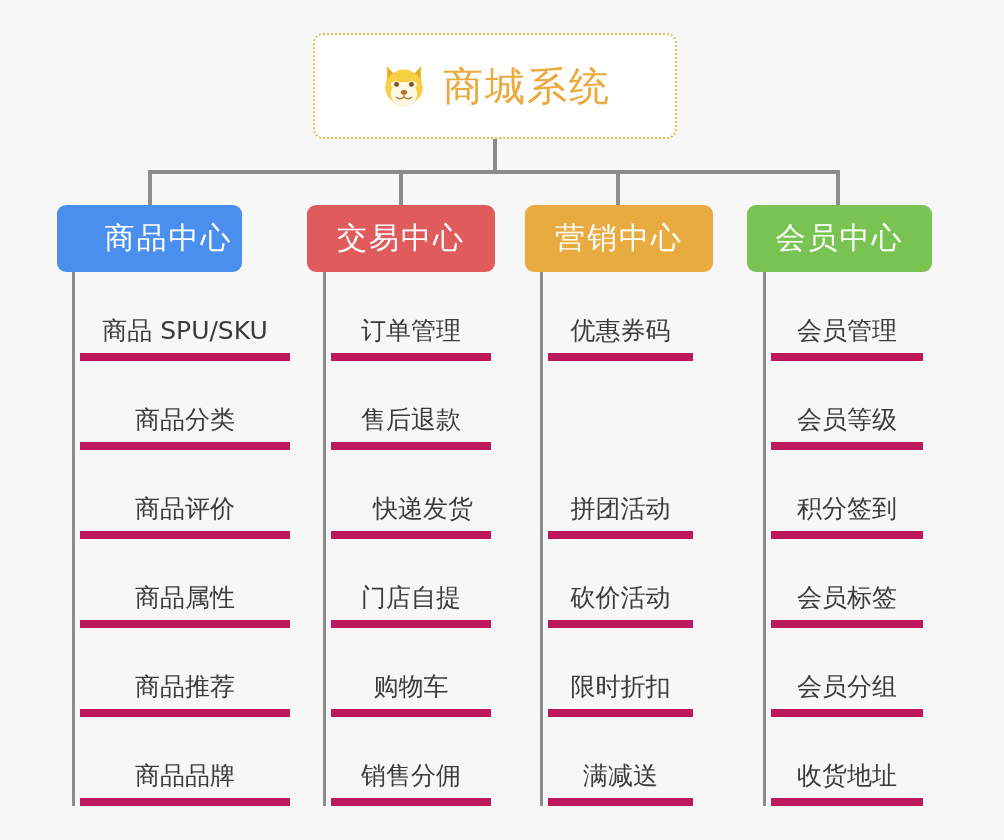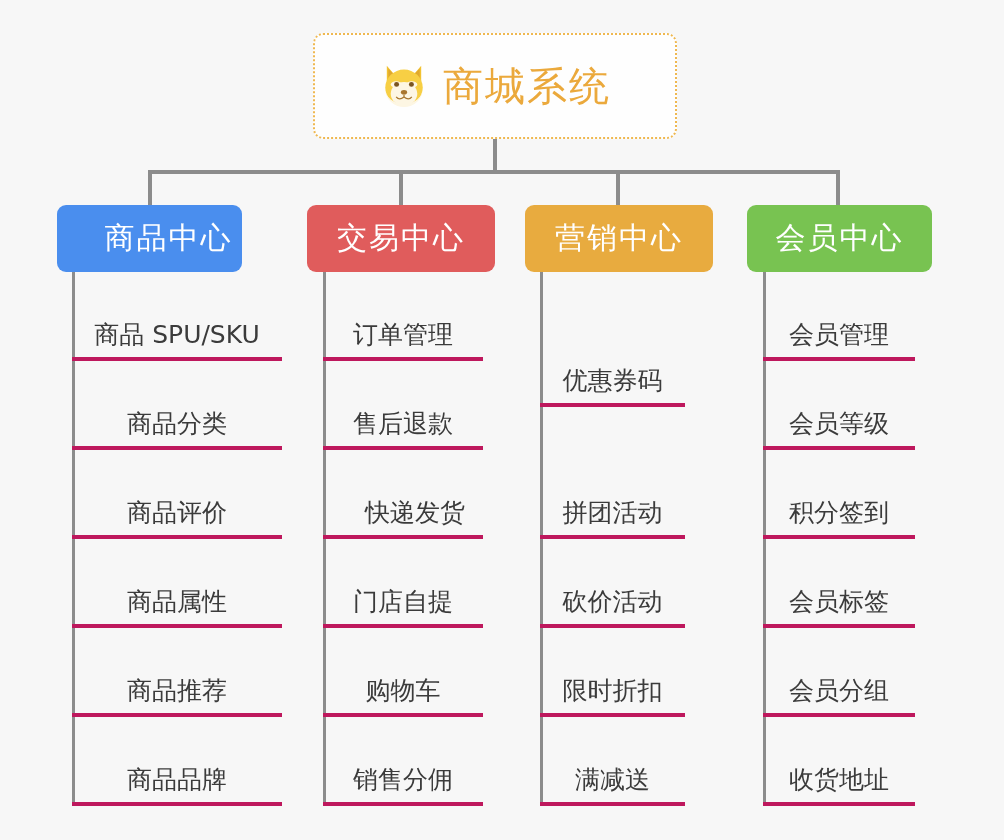--- a/index.html
+++ b/index.html
@@ -40,23 +40,23 @@
     border-radius:9px;box-sizing:border-box;
     display:flex;align-items:center;justify-content:center;
     color:#ffffff;font-size:30px;letter-spacing:2px;
     font-family:"DejaVu Sans","Liberation Sans",sans-serif;
   }
 
   
   .col{position:absolute;top:272px;}
   .spine{position:absolute;left:0;top:0;width:3px;background:#8c8c8c;}
   .item{
-    position:absolute;left:0;height:89px;
+    position:absolute;left:8px;height:89px;
     box-sizing:border-box;
-    border-bottom:4px solid #be185d;
+    border-bottom:8px solid #be185d;
     display:flex;align-items:flex-end;justify-content:center;
   }
   .item-label{
     font-size:25px;color:#3b3b3b;line-height:1;
     padding:0 10px 10px 10px;white-space:nowrap;
     font-family:"DejaVu Sans","Liberation Sans",sans-serif;
   }
 </style>
 </head>
 <body style="background: rgb(247, 247, 247);">
@@ -139,21 +139,21 @@
         <div class="item" style="top: 445px; width: 160px;">
           <span class="item-label">销售分佣</span>
         </div>
       </div>
       <div class="conn v-drop" style="left: 616px;"></div>
       <div class="cat-head" style="left: 525px; width: 188px; background: rgb(232, 171, 63);">
         <span>营销中心</span>
       </div>
       <div class="col" style="left: 540px; width: 165px; height: 544px;">
         <div class="spine" style="height: 534px;"></div>
-        <div class="item" style="top: 0px; width: 145px; margin-top: 46px;">
+        <div class="item" style="top: 0px; width: 145px;">
           <span class="item-label">优惠券码</span>
         </div>
         <div class="item" style="top: 178px; width: 145px;">
           <span class="item-label">拼团活动</span>
         </div>
         <div class="item" style="top: 267px; width: 145px;">
           <span class="item-label">砍价活动</span>
         </div>
         <div class="item" style="top: 356px; width: 145px;">
           <span class="item-label">限时折扣</span>

